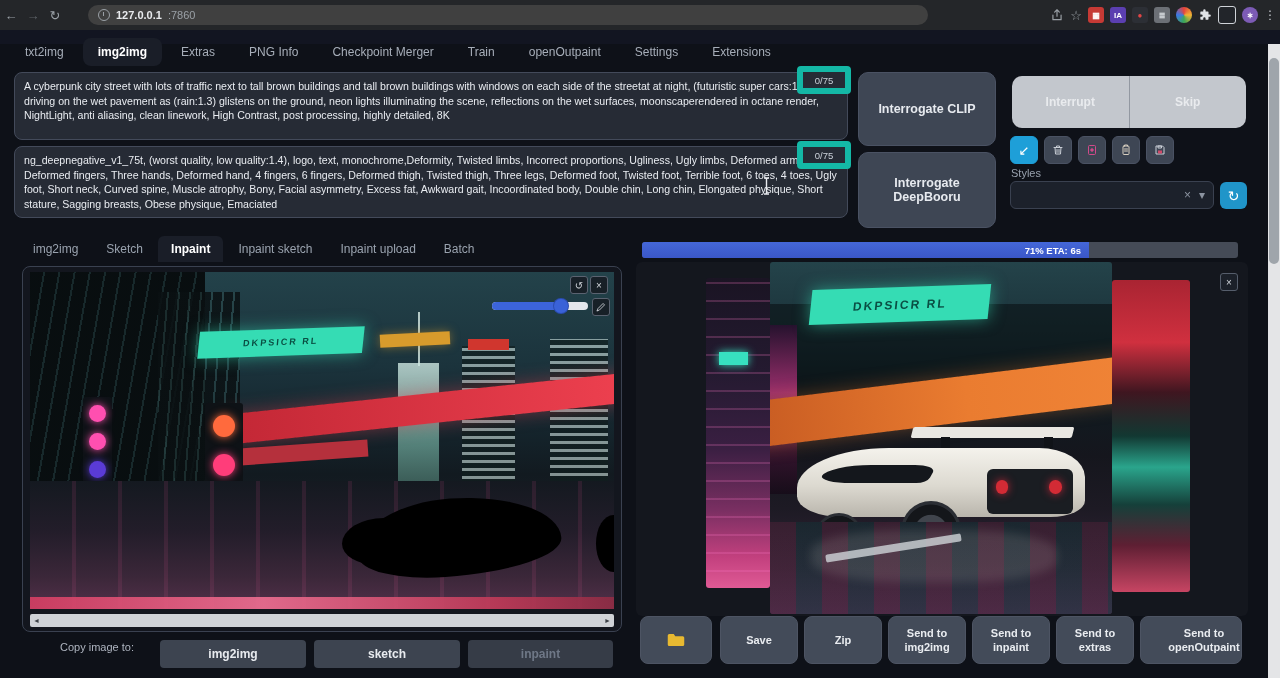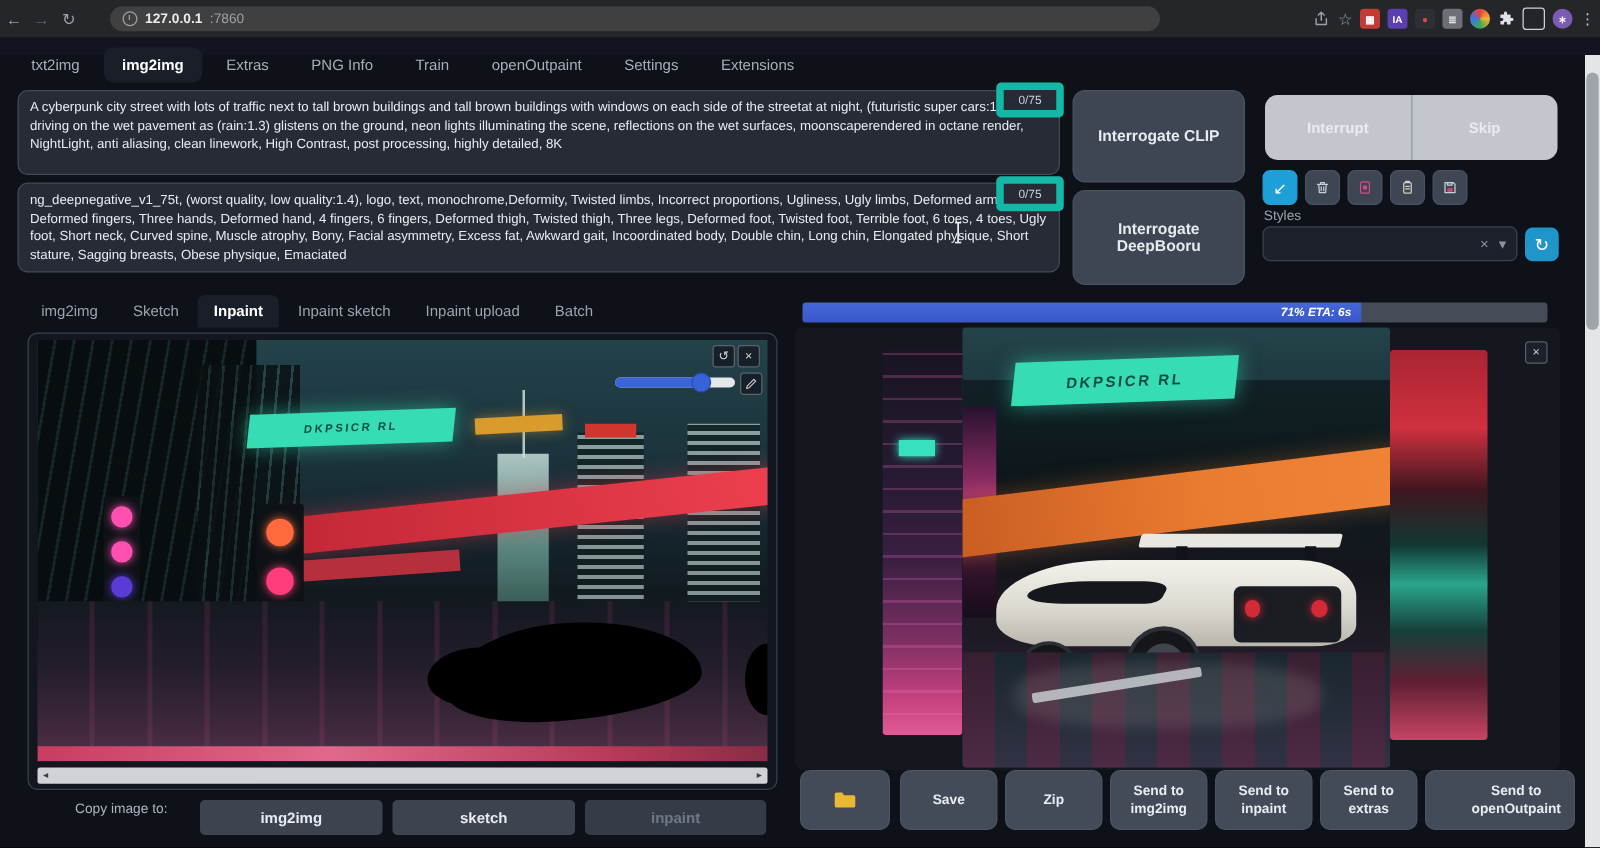--- a/index.html
+++ b/index.html
@@ -101,21 +101,21 @@
   .hscroll{position:absolute;left:7px;top:347px;width:584px;height:13px;background:#cfd2d6;border-radius:2px;
            display:flex;align-items:center;justify-content:space-between;padding:0 3px;box-sizing:border-box;cursor:pointer;}
   .hscroll span{font-size:7px;color:#3c4046;}
   
   .copy-label{position:absolute;left:32px;top:641px;font-size:11px;color:#aeb4bf;margin-left:28px;}
   .copy-btn{position:absolute;top:640px;height:28px;background:#3d4450;border-radius:4px;color:#e8ebef;
             font-size:12px;font-weight:700;display:flex;align-items:center;justify-content:center;cursor:pointer;}
   .copy-btn.disabled{background:#363c47;color:#6f7887;cursor:default;}
   
   .progress{position:absolute;left:642px;top:242px;width:596px;height:16px;background:#454b57;border-radius:3px;
-            overflow:hidden;font-style:italic;}
+            overflow:hidden;}
   .progress-fill{height:16px;background:linear-gradient(180deg,#4467d8,#3a57c8);display:flex;align-items:center;
                  justify-content:flex-end;padding-right:8px;box-sizing:border-box;font-size:9.5px;font-weight:700;color:#fff;}
   .gallery{position:absolute;left:636px;top:262px;width:612px;height:354px;background:#14171e;border-radius:6px;}
   .gimg{position:absolute;border-radius:3px;overflow:hidden;cursor:pointer;}
   .scene-pink{background:
      repeating-linear-gradient(0deg,transparent 0 16px,rgba(255,120,200,.22) 16px 18px),
      linear-gradient(180deg,#1a1423 0%,#241a30 30%,#3a1f42 55%,#7a2f62 75%,#c2407e 90%,#e05a95 100%);}
   .scene-red{background:
      linear-gradient(180deg,#a92432 0%,#d0303f 20%,#3f1620 36%,#123832 50%,#2aa58c 60%,#15403a 72%,#5e1f33 85%,#c74563 100%);}
   .scene-car{background:linear-gradient(180deg,#24434a 0%,#1a3138 22%,#101b21 40%,#15161d 55%,#1d1a24 70%,#2e2233 85%,#402a40 100%);}
@@ -183,20 +183,21 @@
       <span class="kebab">⋮</span>
     </div>
   </div>
   <div class="topstrip"></div>
 
   <nav class="main-tabs">
     <span class="mtab">txt2img</span>
     <span class="mtab active">img2img</span>
     <span class="mtab">Extras</span>
     <span class="mtab">PNG Info</span>
+    <span class="mtab">Checkpoint Merger</span>
     <span class="mtab">Train</span>
     <span class="mtab">openOutpaint</span>
     <span class="mtab">Settings</span>
     <span class="mtab">Extensions</span>
   </nav>
 
   <div class="tok" style="left:797px;top:66px;">0/75</div>
   <textarea class="ta" style="left: 14px; top: 72px; width: 834px; height: 68px;" spellcheck="false">A cyberpunk city street with lots of traffic next to tall brown buildings and tall brown buildings with windows on each side of the streetat at night, (futuristic super cars:1.2) driving on the wet pavement as (rain:1.3) glistens on the ground, neon lights illuminating the scene, reflections on the wet surfaces, moonscaperendered in octane render, NightLight, anti aliasing, clean linework, High Contrast, post processing, highly detailed, 8K</textarea>
   <div class="tok" style="left:797px;top:141px;">0/75</div>
   <textarea class="ta" style="left: 14px; top: 146px; width: 834px; height: 72px;" spellcheck="false">ng_deepnegative_v1_75t, (worst quality, low quality:1.4), logo, text, monochrome,Deformity, Twisted limbs, Incorrect proportions, Ugliness, Ugly limbs, Deformed arm, Deformed fingers, Three hands, Deformed hand, 4 fingers, 6 fingers, Deformed thigh, Twisted thigh, Three legs, Deformed foot, Twisted foot, Terrible foot, 6 toes, 4 toes, Ugly foot, Short neck, Curved spine, Muscle atrophy, Bony, Facial asymmetry, Excess fat, Awkward gait, Incoordinated body, Double chin, Long chin, Elongated physique, Short stature, Sagging breasts, Obese physique, Emaciated</textarea>
@@ -344,21 +345,21 @@
   <div class="act-btn" style="left:640px;width:72px;">
     <svg width="18" height="14" viewBox="0 0 24 18">
         <path fill="#e8b931" d="M1 3a2 2 0 0 1 2-2h6l2 3h10a2 2 0 0 1 2 2v9a2 2 0 0 1-2 2H3a2 2 0 0 1-2-2V3z"></path>
       </svg>
   </div>
   <div class="act-btn" style="left:720px;width:78px;">Save</div>
   <div class="act-btn" style="left:804px;width:78px;">Zip</div>
   <div class="act-btn" style="left:888px;width:78px;">Send to img2img</div>
   <div class="act-btn" style="left:1056px;width:78px;">Send to extras</div>
   <div class="act-btn" style="left:972px;width:78px;">Send to inpaint</div>
-  <div class="act-btn" style="left:1140px;width:120px;padding-left:32px;">Send to openOutpaint</div>
+  <div class="act-btn" style="left:1140px;width:102px;padding-left:32px;">Send to openOutpaint</div>
 
   <div class="vscroll">
     <div class="vthumb"></div>
   </div>
 
   <svg class="ibeam" width="9" height="18" viewBox="0 0 9 18">
     <path d="M2 1h5M2 17h5M4.5 1v16" stroke="#e9ecf0" stroke-width="1.4" fill="none"></path>
   </svg>
 
 </div>

